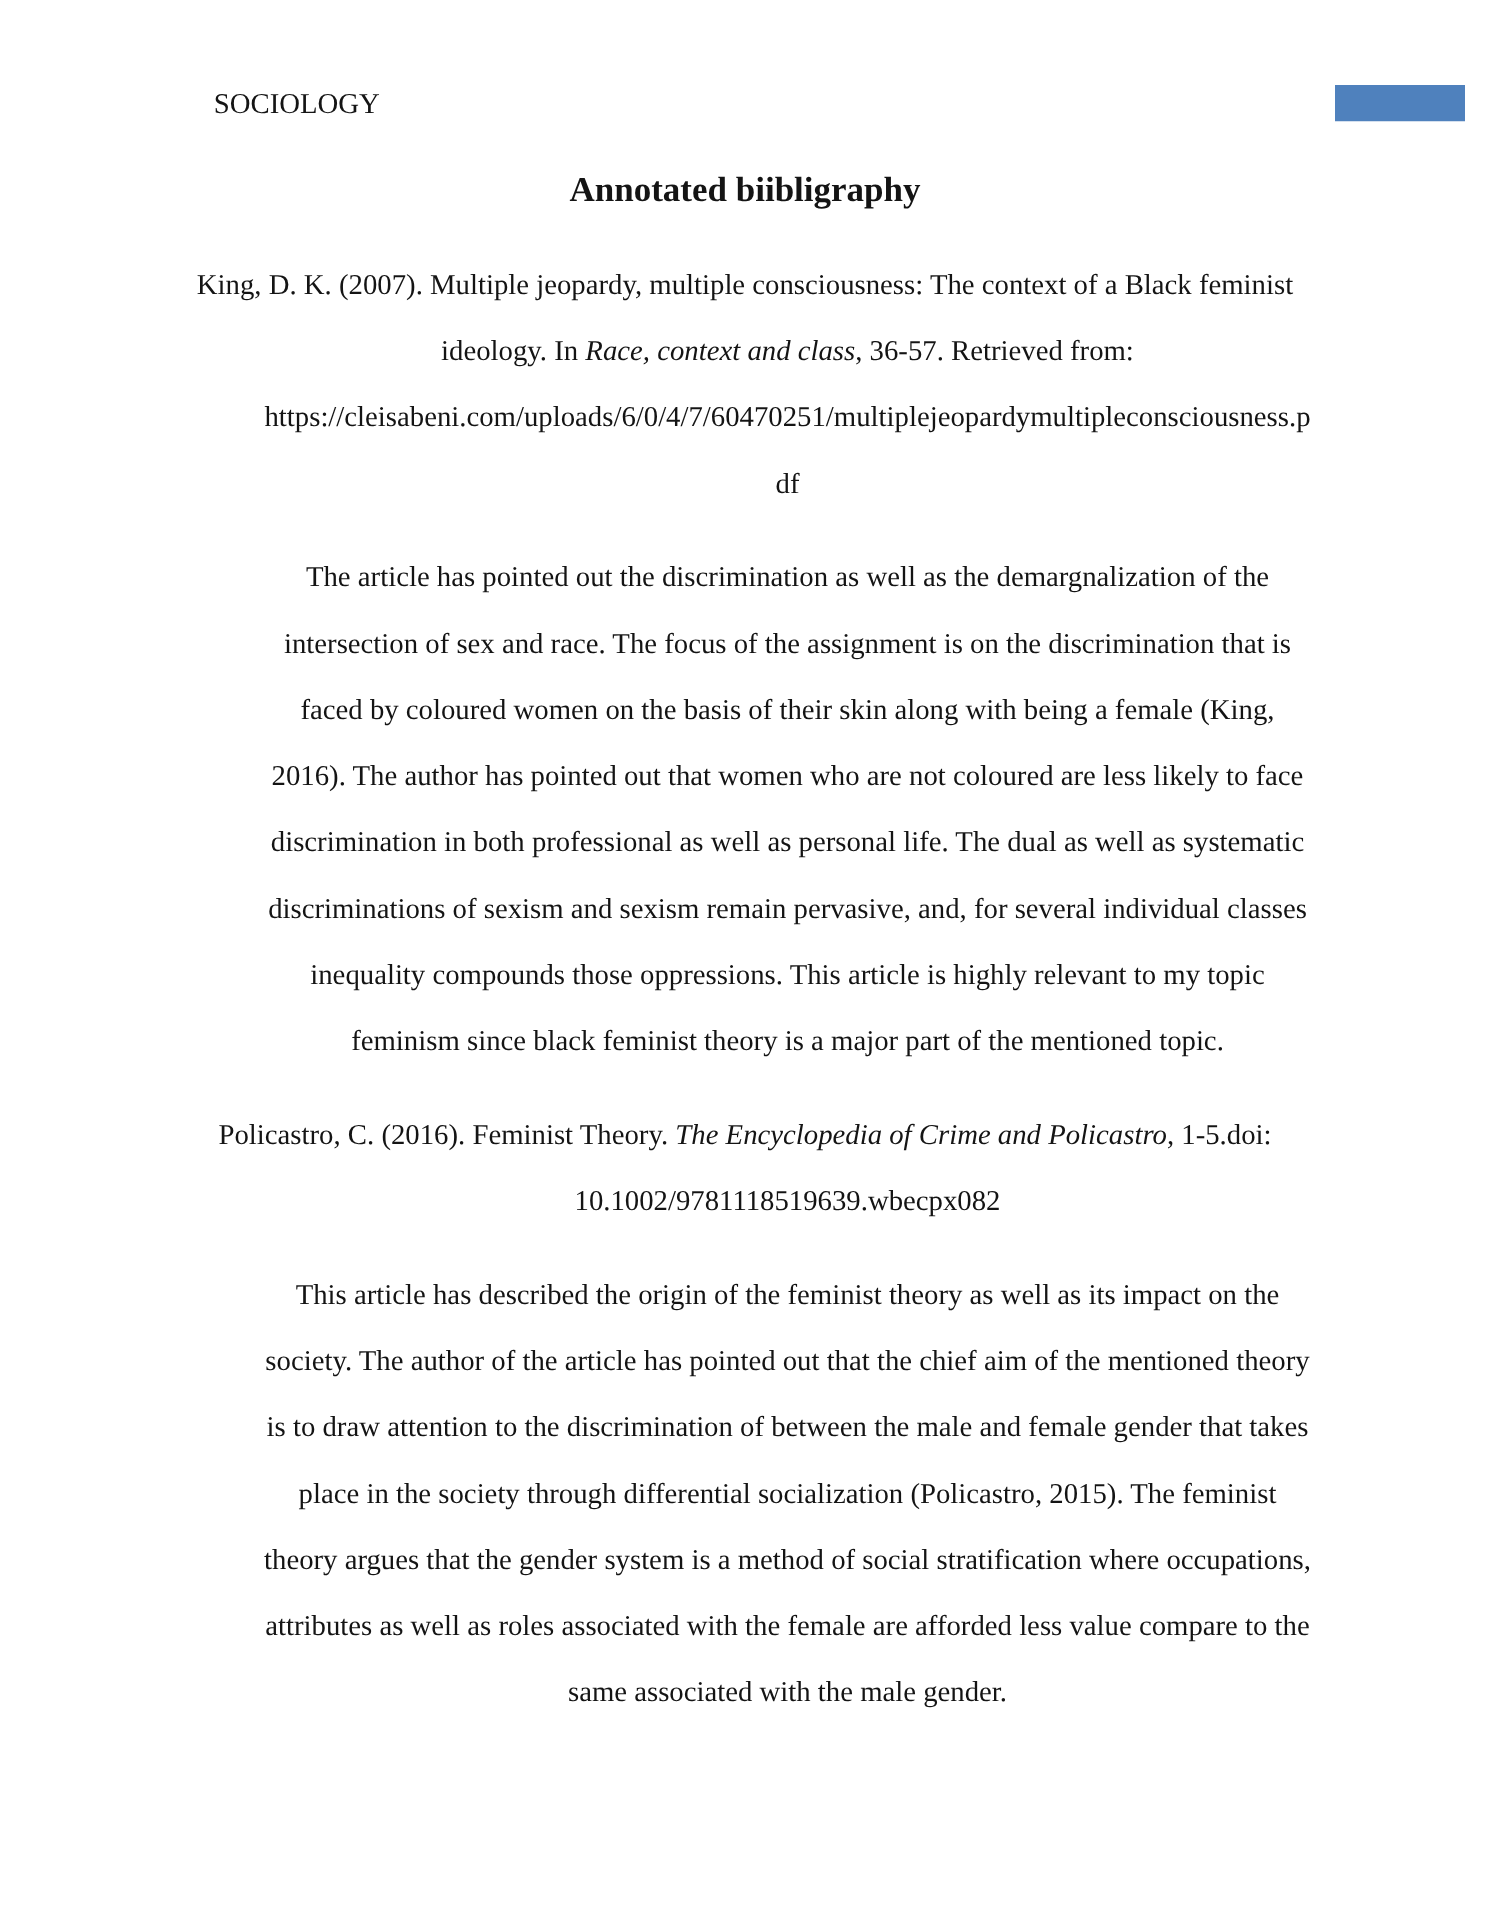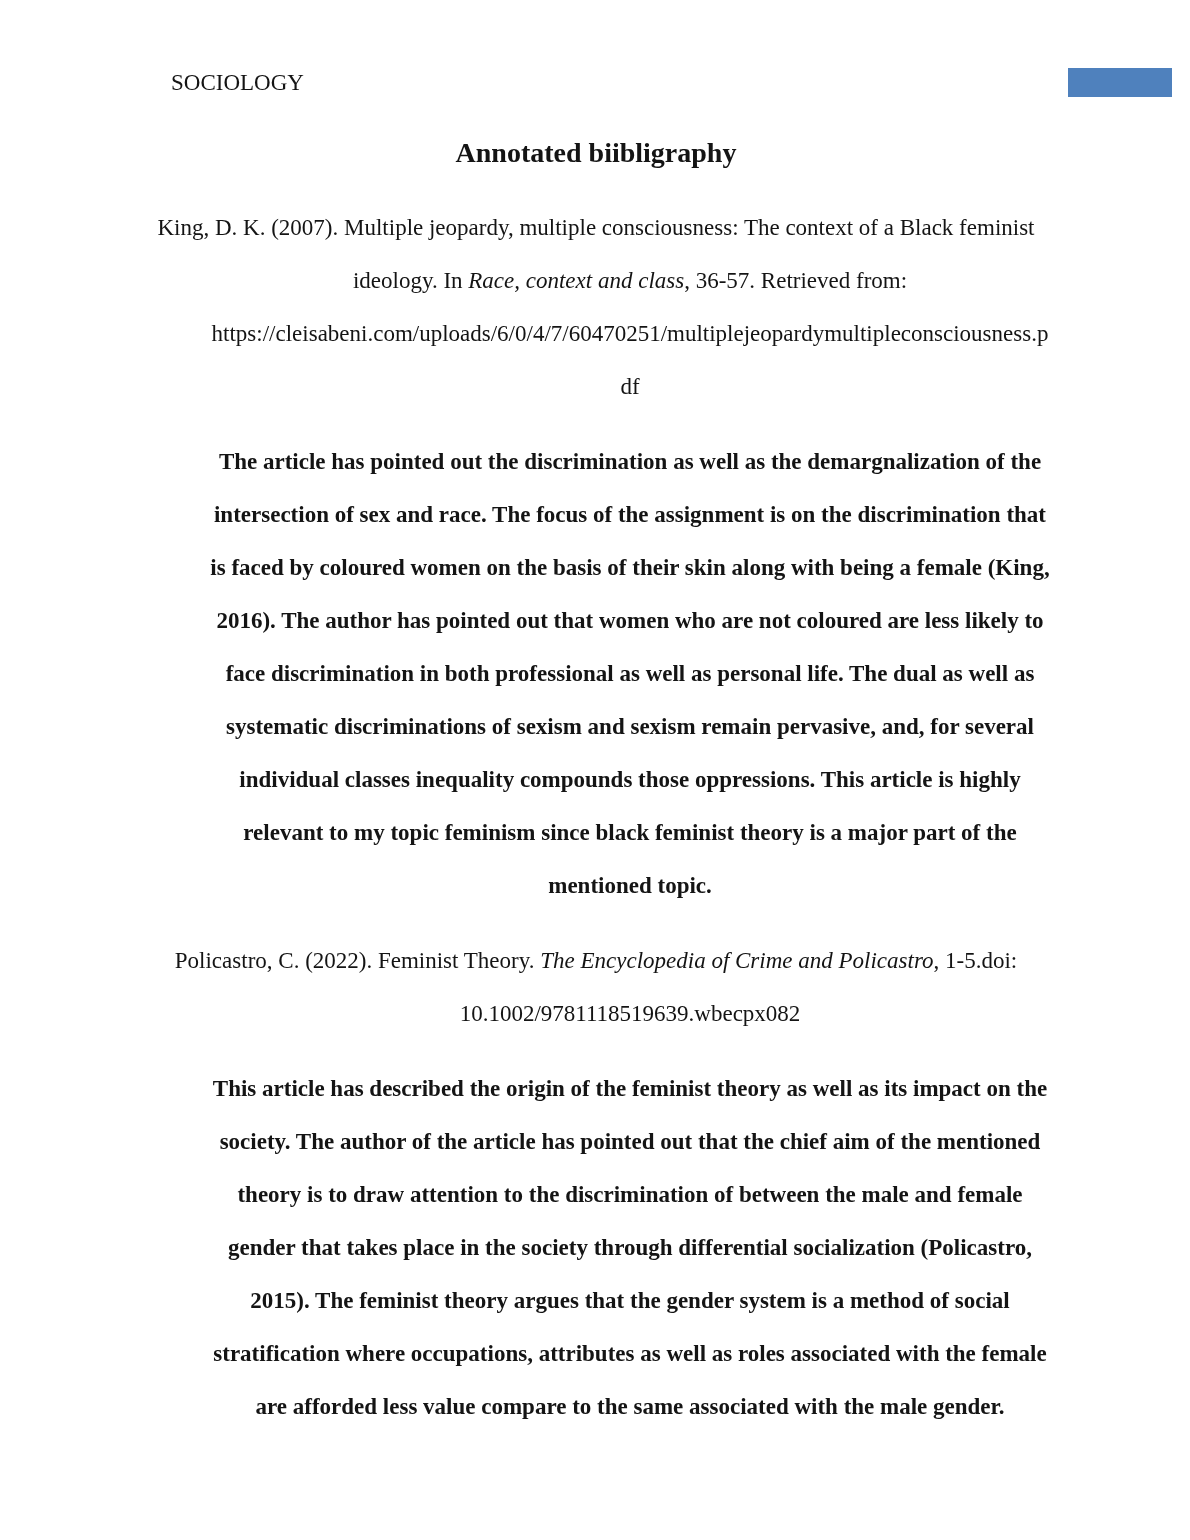--- a/index.html
+++ b/index.html
@@ -56,21 +56,20 @@
     margin: 0 0 22px 0;
     padding-left: 68px;
     text-indent: -68px;
     line-height: 53px;
     overflow-wrap: break-word;
     word-wrap: break-word;
   }
   p.annotation {
     margin: 0 0 22px 68px;
     line-height: 53px;
-    font-weight: bold;
   }
   .it { font-style: italic; }
 </style>
 </head>
 <body>
 
 <div class="page">
 
   <div class="header">
     <span class="running-title">SOCIOLOGY</span>
@@ -78,18 +77,18 @@
   </div>
 
   <div class="content">
 
     <h1 class="doc-title">Annotated biibligraphy</h1>
 
     <p class="citation"><span>King, D. K. (2007). Multiple jeopardy, multiple consciousness: The context of a Black feminist ideology. In </span><span class="it">Race, context and class</span><span>, 36-57. Retrieved from: https://cleisabeni.com/uploads/6/0/4/7/60470251/multiplejeopardymultipleconsciousness.pdf</span></p>
 
     <p class="annotation">The article has pointed out the discrimination as well as the demargnalization of the intersection of sex and race. The focus of the assignment is on the discrimination that is faced by coloured women on the basis of their skin along with being a female (King, 2016). The author has pointed out that women who are not coloured are less likely to face discrimination in both professional as well as personal life.  The dual as well as systematic discriminations of sexism and sexism remain pervasive, and, for several individual classes inequality compounds those oppressions. This article is highly relevant to my topic feminism since black feminist theory is a major part of the mentioned topic.</p>
 
-    <p class="citation"><span>Policastro, C. (2022). Feminist Theory. </span><span class="it">The Encyclopedia of Crime and Policastro</span><span>, 1-5.doi: 10.1002/9781118519639.wbecpx082</span></p>
+    <p class="citation"><span>Policastro, C. (2016). Feminist Theory. </span><span class="it">The Encyclopedia of Crime and Policastro</span><span>, 1-5.doi: 10.1002/9781118519639.wbecpx082</span></p>
 
     <p class="annotation">This article has described the origin of the feminist theory as well as its impact on the society. The author of the article has pointed out that the chief aim of the mentioned theory is to draw attention to the discrimination of between the male and female gender that takes place in the society through differential socialization (Policastro, 2015). The feminist theory argues that the gender system is a method of social stratification where occupations, attributes as well as roles associated with the female are afforded less value compare to the same associated with the male gender.</p>
 
   </div>
 </div>
 
 </body></html>

